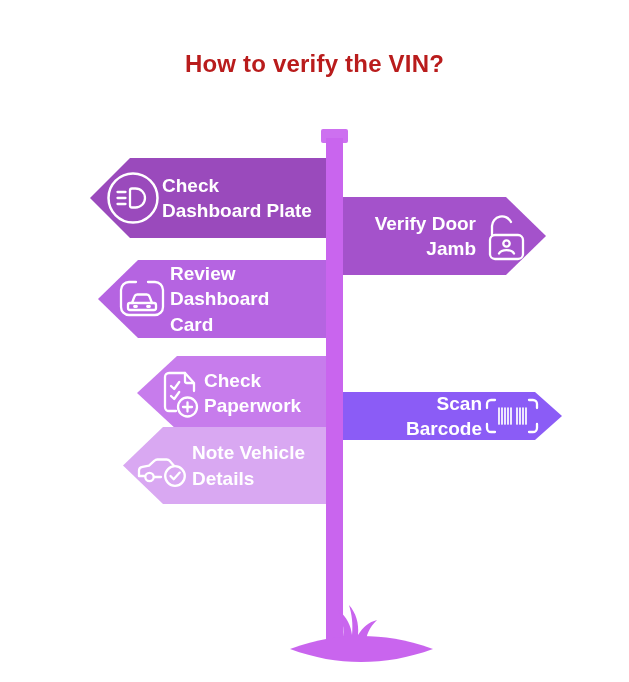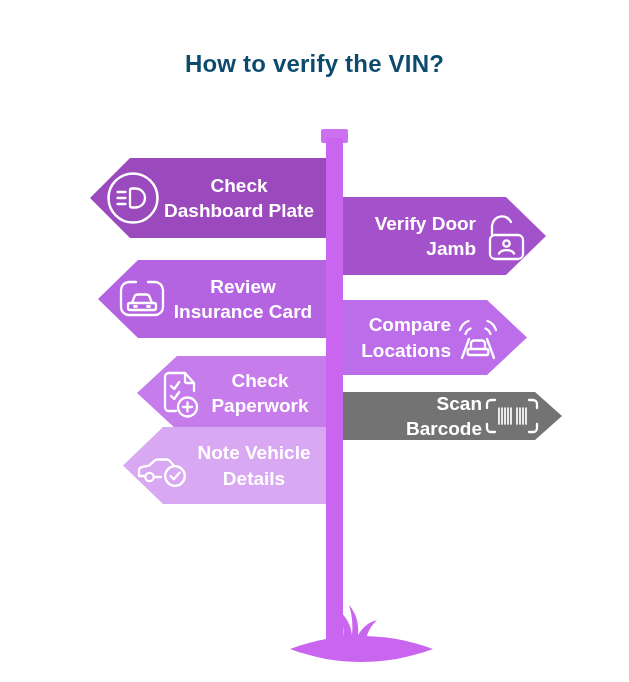--- a/index.html
+++ b/index.html
@@ -15,21 +15,21 @@
   .mound{position:absolute; left:290px; top:636px; width:143px; height:26px; z-index:9;}
   .grass{position:absolute; left:337px; top:604px; width:44px; height:40px; z-index:9;}
 
   
   .banner{position:absolute; display:flex; align-items:center; color:#fff;
           font-weight:bold; font-size:19px; z-index:2;}
   .banner.left{clip-path:polygon(40px 0, 100% 0, 100% 100%, 40px 100%, 0 50%);}
   .banner.right{clip-path:polygon(0 0, calc(100% - 40px) 0, 100% 50%, calc(100% - 40px) 100%, 0 100%);}
   .banner.right.tip-sm{clip-path:polygon(0 0, calc(100% - 27px) 0, 100% 50%, calc(100% - 27px) 100%, 0 100%);}
   .banner .label{white-space:pre-line; line-height:1.32;}
-  .banner.left .label{flex:1; text-align:center; padding-right:18px;}
+  .banner.left .label{flex:1; text-align:left; padding-right:18px;}
   .banner.right .label{flex:1; text-align:right; padding-left:26px;}
   .banner .icn{flex:0 0 auto; display:flex; align-items:center;}
   .banner svg{display:block;}
 
   .b1{left:90px;  top:158px; width:244px; height:80px;}
   .b2{left:334px; top:197px; width:212px; height:78px;}
   .b3{left:98px;  top:260px; width:236px; height:78px;}
   .b4{left:334px; top:300px; width:193px; height:75px;}
   .b5{left:137px; top:356px; width:197px; height:74px;}
   .b6{left:334px; top:392px; width:228px; height:48px;}
@@ -44,21 +44,21 @@
   .b6 .icn{margin-right:20px;}
   .b6 .label{padding-left:21px;}
 
   .ico{stroke:#fff; fill:none; stroke-width:2.3; stroke-linecap:round; stroke-linejoin:round;}
 </style>
 </head>
 <body>
 
 <div class="stage">
 
-  <div class="title" style="color: #0c4a6e;">How to verify the VIN?</div>
+  <div class="title" style="color: #b91c1c;">How to verify the VIN?</div>
 
   <div class="pole-cap" style="background: rgb(205, 112, 240);"></div>
   <div class="pole" style="background: rgb(201, 101, 238);"></div>
   <svg class="grass" viewBox="0 0 44 40">
     <path d="M4,40 C8,30 7,18 1,6 C10,13 14,22 15,31 C16,20 15,11 12,1 C19,9 22,19 21,31 C26,23 32,18 40,16 C32,24 29,31 29,40 Z" fill="#c965ee"></path>
   </svg>
   <svg class="mound" viewBox="0 0 143 26">
     <path d="M0,13 C28,3 48,0 71,0 C94,0 115,3 143,13 C118,22 95,26 71,26 C47,26 25,22 0,13 Z" fill="#c965ee"></path>
   </svg>
 
@@ -90,55 +90,40 @@
   <div class="banner left b3" style="background: rgb(181, 100, 225);">
     <span class="icn">
       <svg class="ico" width="56" height="54" viewBox="0 0 56 54">
         <path d="M22,10 h-7 a8,8 0 0 0 -8,8 v17 a8,8 0 0 0 8,8 h26 a8,8 0 0 0 8,-8 v-17 a8,8 0 0 0 -8,-8 h-7"></path>
         <path d="M18,31 l2.5,-6.5 a3,3 0 0 1 2.8,-2 h9.4 a3,3 0 0 1 2.8,2 l2.5,6.5"></path>
         <path d="M16,31 h24 a2,2 0 0 1 2,2 v3 a2,2 0 0 1 -2,2 h-24 a2,2 0 0 1 -2,-2 v-3 a2,2 0 0 1 2,-2 z"></path>
         <path d="M20.5,34.5 h2 M33.5,34.5 h2" stroke-width="2.8"></path>
       </svg>
     </span>
     <span class="label">Review
-Insurance Card</span>
+Dashboard Card</span>
   </div>
 
-  <div class="banner right b4" style="background: rgb(188, 109, 233);">
-    <span class="label">Compare
-Locations</span>
-    <span class="icn">
-      <svg class="ico" width="54" height="52" viewBox="0 0 54 52" stroke-width="2.1">
-        <path d="M11,46 L18,27 M43,46 L36,27"></path>
-        <path d="M9,18 a14,14 0 0 1 8.5,-9"></path>
-        <path d="M14.5,22 a8.5,8.5 0 0 1 5,-5.5"></path>
-        <path d="M45,18 a14,14 0 0 0 -8.5,-9"></path>
-        <path d="M39.5,22 a8.5,8.5 0 0 0 -5,-5.5"></path>
-        <path d="M20,37 v-5.5 a3,3 0 0 1 3,-3 h8 a3,3 0 0 1 3,3 V37"></path>
-        <path d="M18.5,37 h17 a1.8,1.8 0 0 1 1.8,1.8 v2.4 a1.8,1.8 0 0 1 -1.8,1.8 h-17 a1.8,1.8 0 0 1 -1.8,-1.8 v-2.4 a1.8,1.8 0 0 1 1.8,-1.8 z"></path>
-      </svg>
-    </span>
-  </div>
 
   <div class="banner left b5" style="background: rgb(199, 124, 236);">
     <span class="icn">
       <svg class="ico" width="52" height="56" viewBox="0 0 52 56" stroke-width="2.2">
         <path d="M33,8 H17 a4,4 0 0 0 -4,4 v30 a4,4 0 0 0 4,4 h7"></path>
         <path d="M33,8 l9,10 v8"></path>
         <path d="M33,9 v7 a2,2 0 0 0 2,2 h6"></path>
         <path d="M19,21 l3.2,3 5,-7 M19,31 l3.2,3 5,-7"></path>
         <circle cx="35.5" cy="42" r="9.5"></circle>
         <path d="M35.5,37.5 v9 M31,42 h9"></path>
       </svg>
     </span>
     <span class="label">Check
 Paperwork</span>
   </div>
 
-  <div class="banner right tip-sm b6" style="background: #737373;">
+  <div class="banner right tip-sm b6" style="background: #8b5cf6;">
     <span class="label">Scan Barcode</span>
     <span class="icn">
       <svg class="ico" width="60" height="42" viewBox="0 0 60 42" stroke-width="2">
         <path d="M13,5 h-4 a4,4 0 0 0 -4,4 v4"></path>
         <path d="M13,37 h-4 a4,4 0 0 1 -4,-4 v-4"></path>
         <path d="M47,5 h4 a4,4 0 0 1 4,4 v4"></path>
         <path d="M47,37 h4 a4,4 0 0 0 4,-4 v-4"></path>
         <g stroke-width="1.7">
           <path d="M17,13 v16 M20,13 v16 M23,13 v16 M26,13 v16 M29,13 v16"></path>
           <path d="M35,13 v16 M38,13 v16 M41,13 v16 M44,13 v16"></path>

